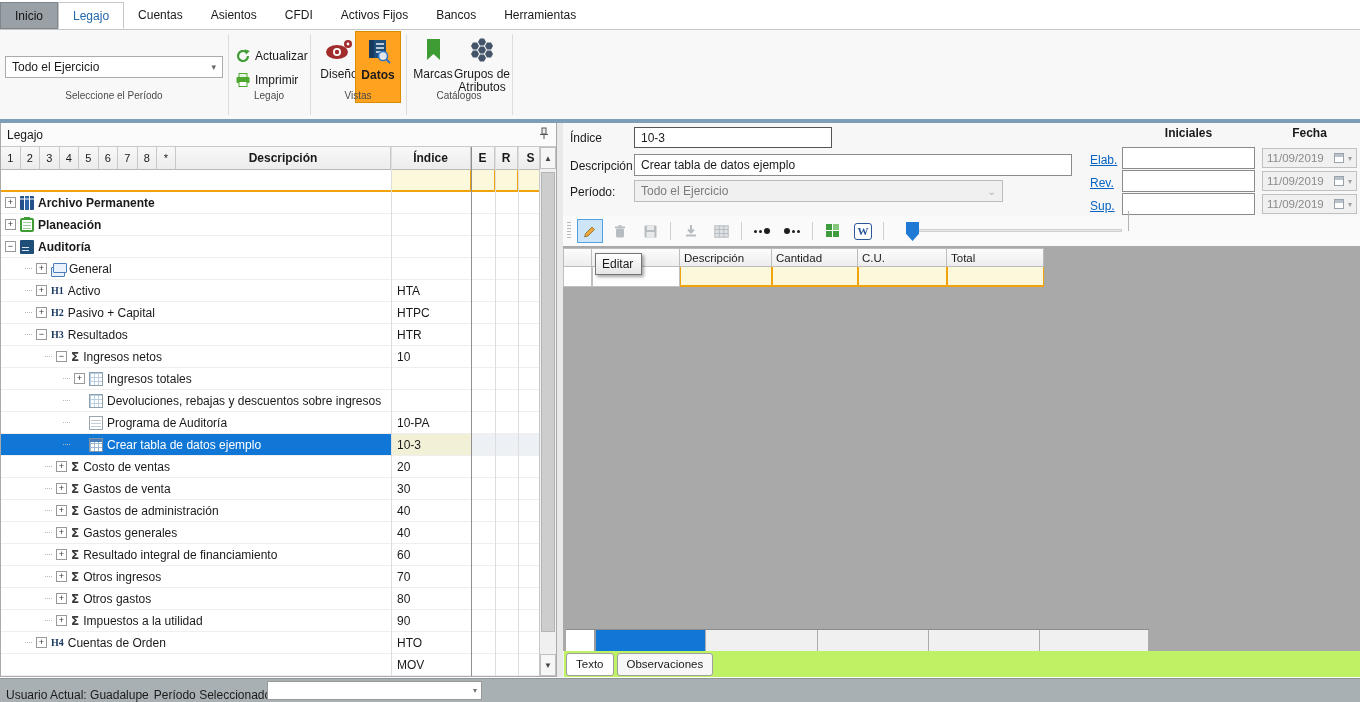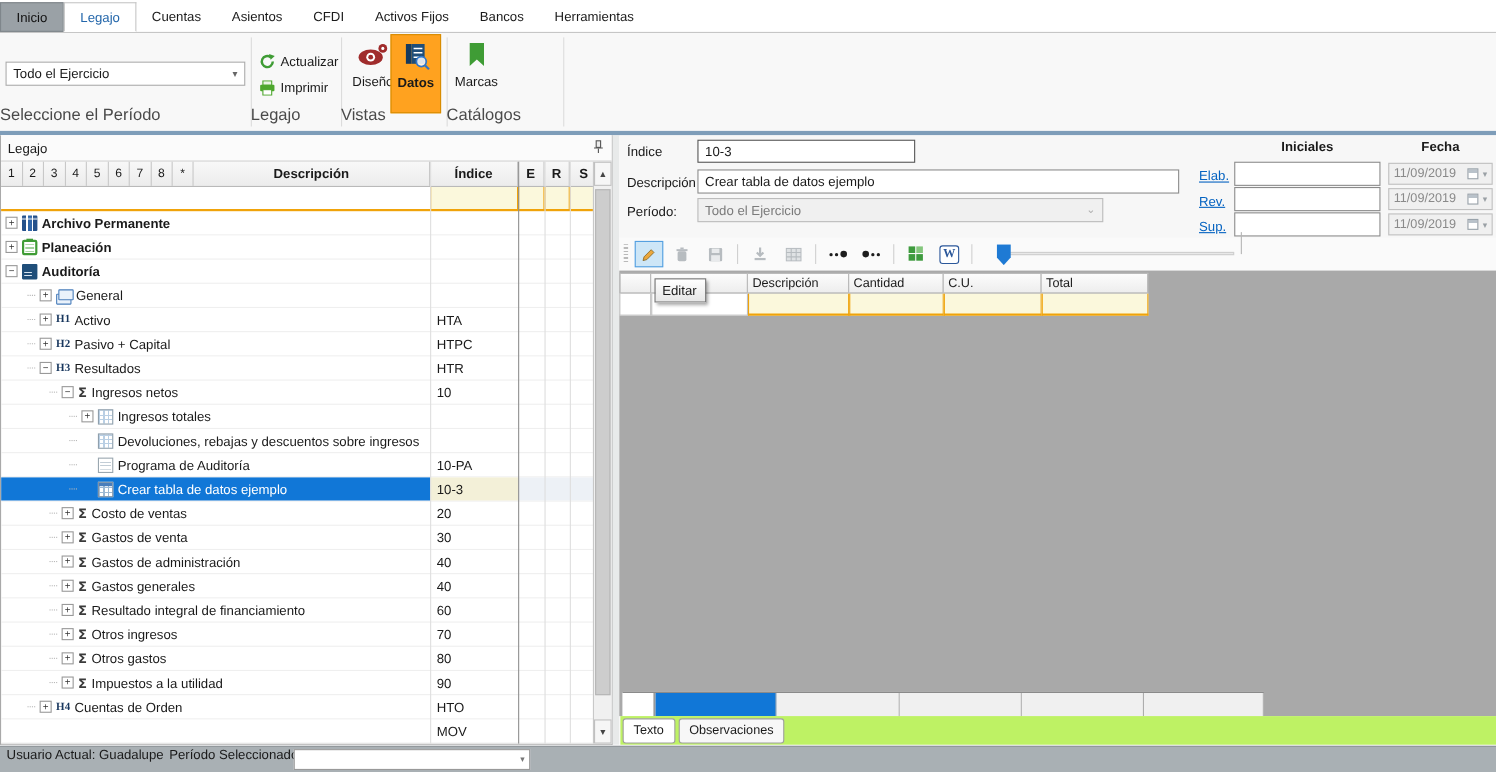--- a/index.html
+++ b/index.html
@@ -12,21 +12,21 @@
 
   
   #tabstrip{position:absolute;left:0;top:0;width:1360px;height:30px;background:#fff;border-bottom:1px solid #c6c6c6;display:flex;align-items:flex-end;}
   .tab{height:27px;padding:6px 14px 5px;cursor:default;}
   .tab.gray{background:#9aa1a6;border:1px solid #7f868b;color:#111;}
   .tab.active{background:#fff;border:1px solid #c6c6c6;border-bottom:1px solid #fff;color:#2467ab;}
 
   
   #ribbon{position:absolute;left:0;top:30px;width:1360px;height:89px;background:#f8f8f8;}
   .rsep{position:absolute;top:4px;bottom:4px;width:1px;background:#dcdcdc;}
-  .grp-label{position:absolute;bottom:6px;font-size:15px;color:#4a4a4a;text-align:left;}
+  .grp-label{position:absolute;bottom:18px;font-size:10px;color:#4a4a4a;text-align:center;}
   #period-combo{position:absolute;left:5px;top:26px;width:218px;height:22px;background:#fff;border:1px solid #ababab;display:flex;align-items:center;padding:0 6px;}
   #period-combo .arr{margin-left:auto;color:#666;font-size:9px;}
   .rib-smallbtn{position:absolute;display:flex;align-items:center;gap:5px;height:18px;}
   .bigbtn{position:absolute;width:46px;top:1px;height:72px;display:flex;flex-direction:column;align-items:center;justify-content:flex-start;padding-top:5px;text-align:center;line-height:13px;}
   .bigbtn .bicon{height:28px;display:flex;align-items:center;justify-content:center;margin-bottom:4px;}
   .bigbtn.checked{background:var(--datos);border:1px solid #d88c00;}
   .bigbtn.wide{width:66px;}
   #blue-line{position:absolute;left:0;top:119px;width:1360px;height:4px;background:var(--blueline);}
 
   
@@ -123,21 +123,21 @@
   .fcell.white{background:#fff;border-right:2px solid #9a9a9a;}
   .fcell.blue{background:var(--sel);}
   
   #tooltip{position:absolute;left:32px;top:130px;width:47px;height:22px;background:linear-gradient(#ffffff,#e6e6e6);border:1px solid #767676;box-shadow:2px 2px 3px rgba(0,0,0,.35);display:flex;align-items:center;padding:0 6px;z-index:5;}
   
   #bottom-tabs{position:absolute;left:1px;top:528px;width:797px;height:26px;background:#bef264;display:flex;gap:3px;padding:2px 0 0 2px;}
   .btab{height:23px;border:1px solid #9f9f9f;border-radius:3px;background:#f7f7f7;padding:4px 9px 0;font-size:11.5px;}
   .btab.first{background:#ffffff;}
 
   
-  #statusbar{position:absolute;left:0;top:678px;width:1360px;height:24px;background:var(--status);display:flex;align-items:flex-start;padding-left:6px;border-top:1px solid #8f9699;}
+  #statusbar{position:absolute;left:0;top:678px;width:1360px;height:24px;background:var(--status);display:flex;align-items:flex-end;padding-left:6px;border-top:1px solid #8f9699;}
   #status-combo{position:absolute;left:267px;top:2px;width:215px;height:19px;background:#fff;border:1px solid #999;display:flex;align-items:center;padding:0 4px;}
   #status-combo .arr{margin-left:auto;color:#777;font-size:8px;}
 </style>
 </head>
 <body>
 
 <div id="app">
 
   <div id="tabstrip">
     <div class="tab gray">Inicio</div>
@@ -205,20 +205,38 @@
     <div class="grp-label" style="left:310px;width:96px;">Vistas</div>
     <div class="rsep" style="left:406px;"></div>
 
     <div class="bigbtn" style="left:410px;">
       <span class="bicon">
         <svg width="15" height="22" viewBox="0 0 15 22">
             <polygon points="1,0 14,0 14,21 7.5,15 1,21" fill="#3f9c35"></polygon>
           </svg>
       </span>
       <span>Marcas</span>
+    </div>
+    <div class="bigbtn wide" style="left:449px;">
+      <span class="bicon">
+        <svg width="26" height="24" viewBox="0 0 26 24">
+            <defs>
+              <polygon id="hx" points="-2,-3.4 2,-3.4 4,0 2,3.4 -2,3.4 -4,0" fill="#44546a"></polygon>
+            </defs>
+            <use href="#hx" x="13" y="4"></use>
+            <use href="#hx" x="20" y="8"></use>
+            <use href="#hx" x="20" y="16"></use>
+            <use href="#hx" x="13" y="20"></use>
+            <use href="#hx" x="6" y="16"></use>
+            <use href="#hx" x="6" y="8"></use>
+            <use href="#hx" x="13" y="12"></use>
+          </svg>
+      </span>
+      <span>Grupos de</span>
+      <span>Atributos</span>
     </div>
     <div class="grp-label" style="left:406px;width:106px;">Catálogos</div>
     <div class="rsep" style="left:512px;"></div>
   </div>
   <div id="blue-line"></div>
 
   <div id="tree-panel">
     <div id="tree-title">
       <span>Legajo</span>
       <span class="pin">

